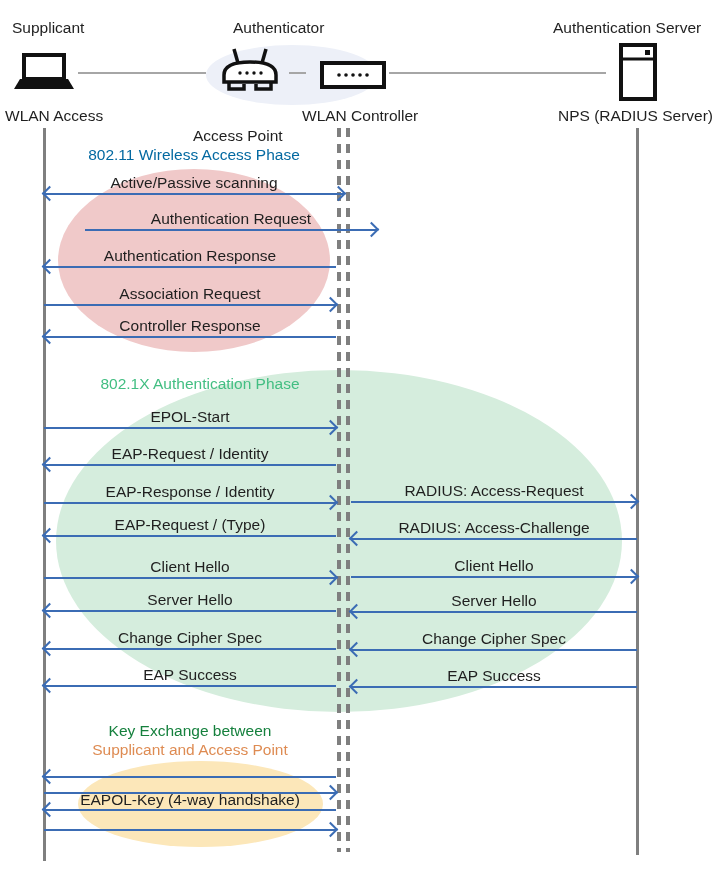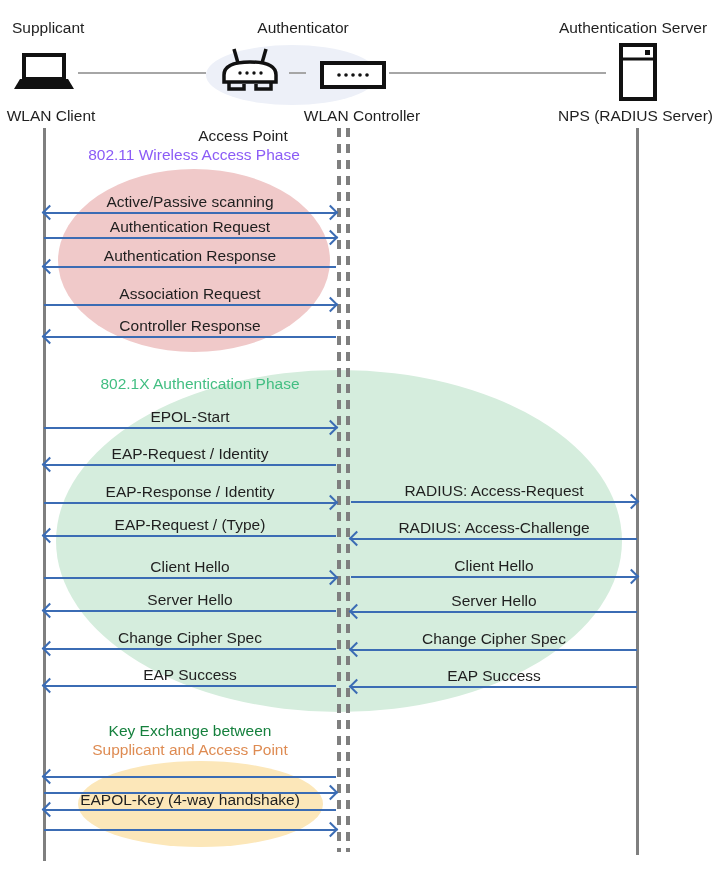--- a/index.html
+++ b/index.html
@@ -1,19 +1,19 @@
 <!DOCTYPE html>
 <html><head>
 <meta charset="utf-8">
 <style>
   html,body{margin:0;padding:0;background:#ffffff;}
   .canvas{position:relative;width:713px;height:875px;background:#ffffff;
           font-family:"Liberation Sans",sans-serif;overflow:hidden;}
   .txt{position:absolute;font-size:15.5px;color:#1f1f1f;white-space:nowrap;}
-  .ctr{text-align:center;}
+  .ctr{text-align:left;}
   .ellipse{position:absolute;border-radius:50%;}
   .lifeline{position:absolute;width:3px;background:#7f7f7f;}
   .lifeline.dashed{width:4px;background:repeating-linear-gradient(to bottom,#7f7f7f 0 9px,transparent 9px 16px);}
   .conn{position:absolute;height:2px;background:#a6a6a6;}
   .phase-title{position:absolute;font-size:15.5px;text-align:center;white-space:nowrap;width:300px;}
   .msg{position:absolute;height:21px;}
   .msg .lab{position:absolute;left:0;right:0;bottom:3px;text-align:center;
             font-size:15.5px;color:#1f1f1f;white-space:nowrap;}
   .wire{position:absolute;left:0;right:0;bottom:0;height:2px;background:#3b6cb4;}
   .head{position:absolute;width:9px;height:9px;bottom:-4px;}
@@ -63,47 +63,47 @@
     <circle cx="40" cy="14" r="1.8" fill="#111111"></circle>
     <circle cx="47" cy="14" r="1.8" fill="#111111"></circle>
   </svg>
 
   <svg class="icon" style="left:619px;top:43px;" width="38" height="58" viewBox="0 0 38 58">
     <rect x="2" y="2" width="34" height="54" fill="#ffffff" stroke="#111111" stroke-width="4"></rect>
     <line x1="3" y1="16" x2="35" y2="16" stroke="#111111" stroke-width="3"></line>
     <rect x="26" y="7" width="5" height="5" fill="#111111"></rect>
   </svg>
 
-  <div class="txt ctr" style="left:5px;top:107px;width:92px;">WLAN Client</div>
+  <div class="txt ctr" style="left:5px;top:107px;width:92px;">WLAN Access</div>
   <div class="txt ctr" style="left:193px;top:107px;width:100px;margin-top:20px;">Access Point</div>
   <div class="txt ctr" style="left:302px;top:107px;width:120px;">WLAN Controller</div>
   <div class="txt ctr" style="left:558px;top:107px;width:150px;">NPS (RADIUS Server)</div>
 
   <div class="ellipse" style="left:58px;top:169px;width:272px;height:183px;background:#f0c9c9;"></div>
   <div class="ellipse" style="left:56px;top:370px;width:566px;height:342px;background:#d5eddd;"></div>
   <div class="ellipse" style="left:78px;top:761px;width:245px;height:86px;background:#fce7b9;"></div>
 
   <div class="lifeline" style="left:43px;top:128px;height:733px;"></div>
   <div class="lifeline dashed" style="left:337px;top:128px;height:724px;"></div>
   <div class="lifeline dashed" style="left:346px;top:128px;height:724px;"></div>
   <div class="lifeline" style="left:636px;top:128px;height:727px;"></div>
 
-  <div class="phase-title" style="left:44px;top:146px;color:#8b5cf6;">802.11 Wireless Access Phase</div>
+  <div class="phase-title" style="left:44px;top:146px;color:#0369a1;">802.11 Wireless Access Phase</div>
   <div class="phase-title" style="left:50px;top:375px;color:#42be82;">802.1X Authentication Phase</div>
   <div class="phase-title" style="left:40px;top:722px;color:#15803d;">Key Exchange between</div>
   <div class="phase-title" style="left:40px;top:741px;color:#de8b52;">Supplicant and Access Point</div>
 
-  <div class="msg c1" style="top:193px;">
+  <div class="msg c1" style="top:174px;padding-left:8px;">
     <div class="lab">Active/Passive scanning</div>
     <div class="wire">
         <span class="head l"></span>
         <span class="head r"></span>
       </div>
   </div>
-  <div class="msg c1" style="top:218px;">
+  <div class="msg c1" style="top:210px;margin-left:41px;">
     <div class="lab">Authentication Request</div>
     <div class="wire">
         <span class="head r"></span>
       </div>
   </div>
   <div class="msg c1" style="top:247px;">
     <div class="lab">Authentication Response</div>
     <div class="wire">
         <span class="head l"></span>
       </div>

